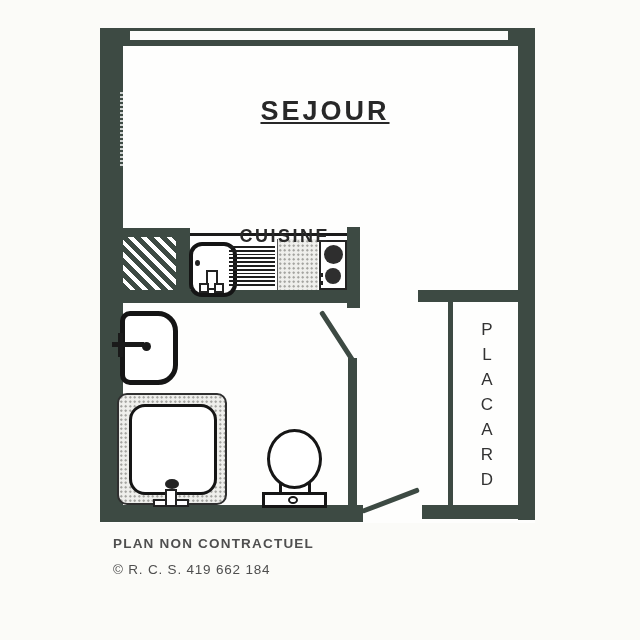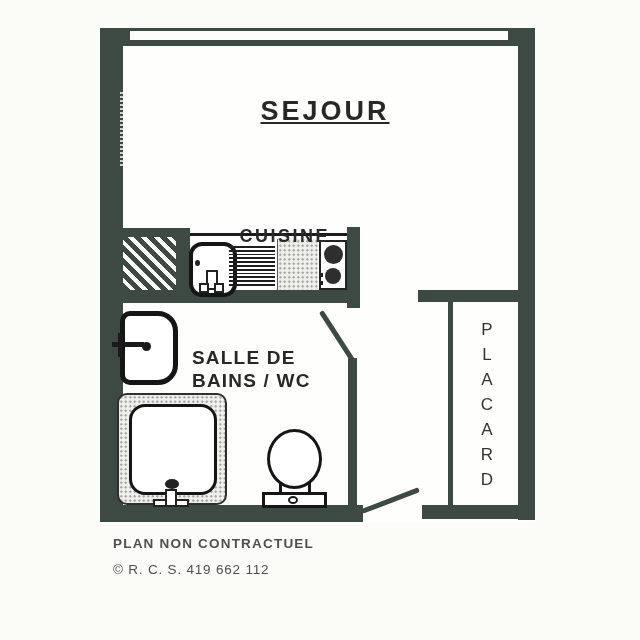--- a/index.html
+++ b/index.html
@@ -82,21 +82,17 @@
       <span>A</span>
       <span>C</span>
       <span>A</span>
       <span>R</span>
       <span>D</span>
     </div>
     <div class="leaf" style="left:362px;top:509px;width:61px;transform:rotate(-21deg);"></div>
 
     <div class="label" style="left:258px;top:96px;width:134px;text-align:center;font-size:27px;letter-spacing:3px;text-decoration:underline;">SEJOUR</div>
     <div class="label" style="left:206px;top:194px;width:124px;text-align:right;font-size:18px;letter-spacing:2.5px;margin-top:32px;">CUISINE</div>
-    <div class="label" style="left:192px;top:346px;font-size:19px;letter-spacing:1.2px;line-height:23px;">
-      <span style="display:block;">SALLE DE</span>
-      <span style="display:block;">BAINS / WC</span>
-    </div>
   </div>
 
   <div class="footer-line" style="left:113px;top:536px;letter-spacing:1.2px;font-weight:700;">PLAN NON CONTRACTUEL</div>
-  <div class="footer-line" style="left:113px;top:562px;letter-spacing:0.8px;">© R. C. S. 419 662 112</div>
+  <div class="footer-line" style="left:113px;top:562px;letter-spacing:0.8px;">© R. C. S. 419 662 184</div>
 </div>
 
 </body></html>

